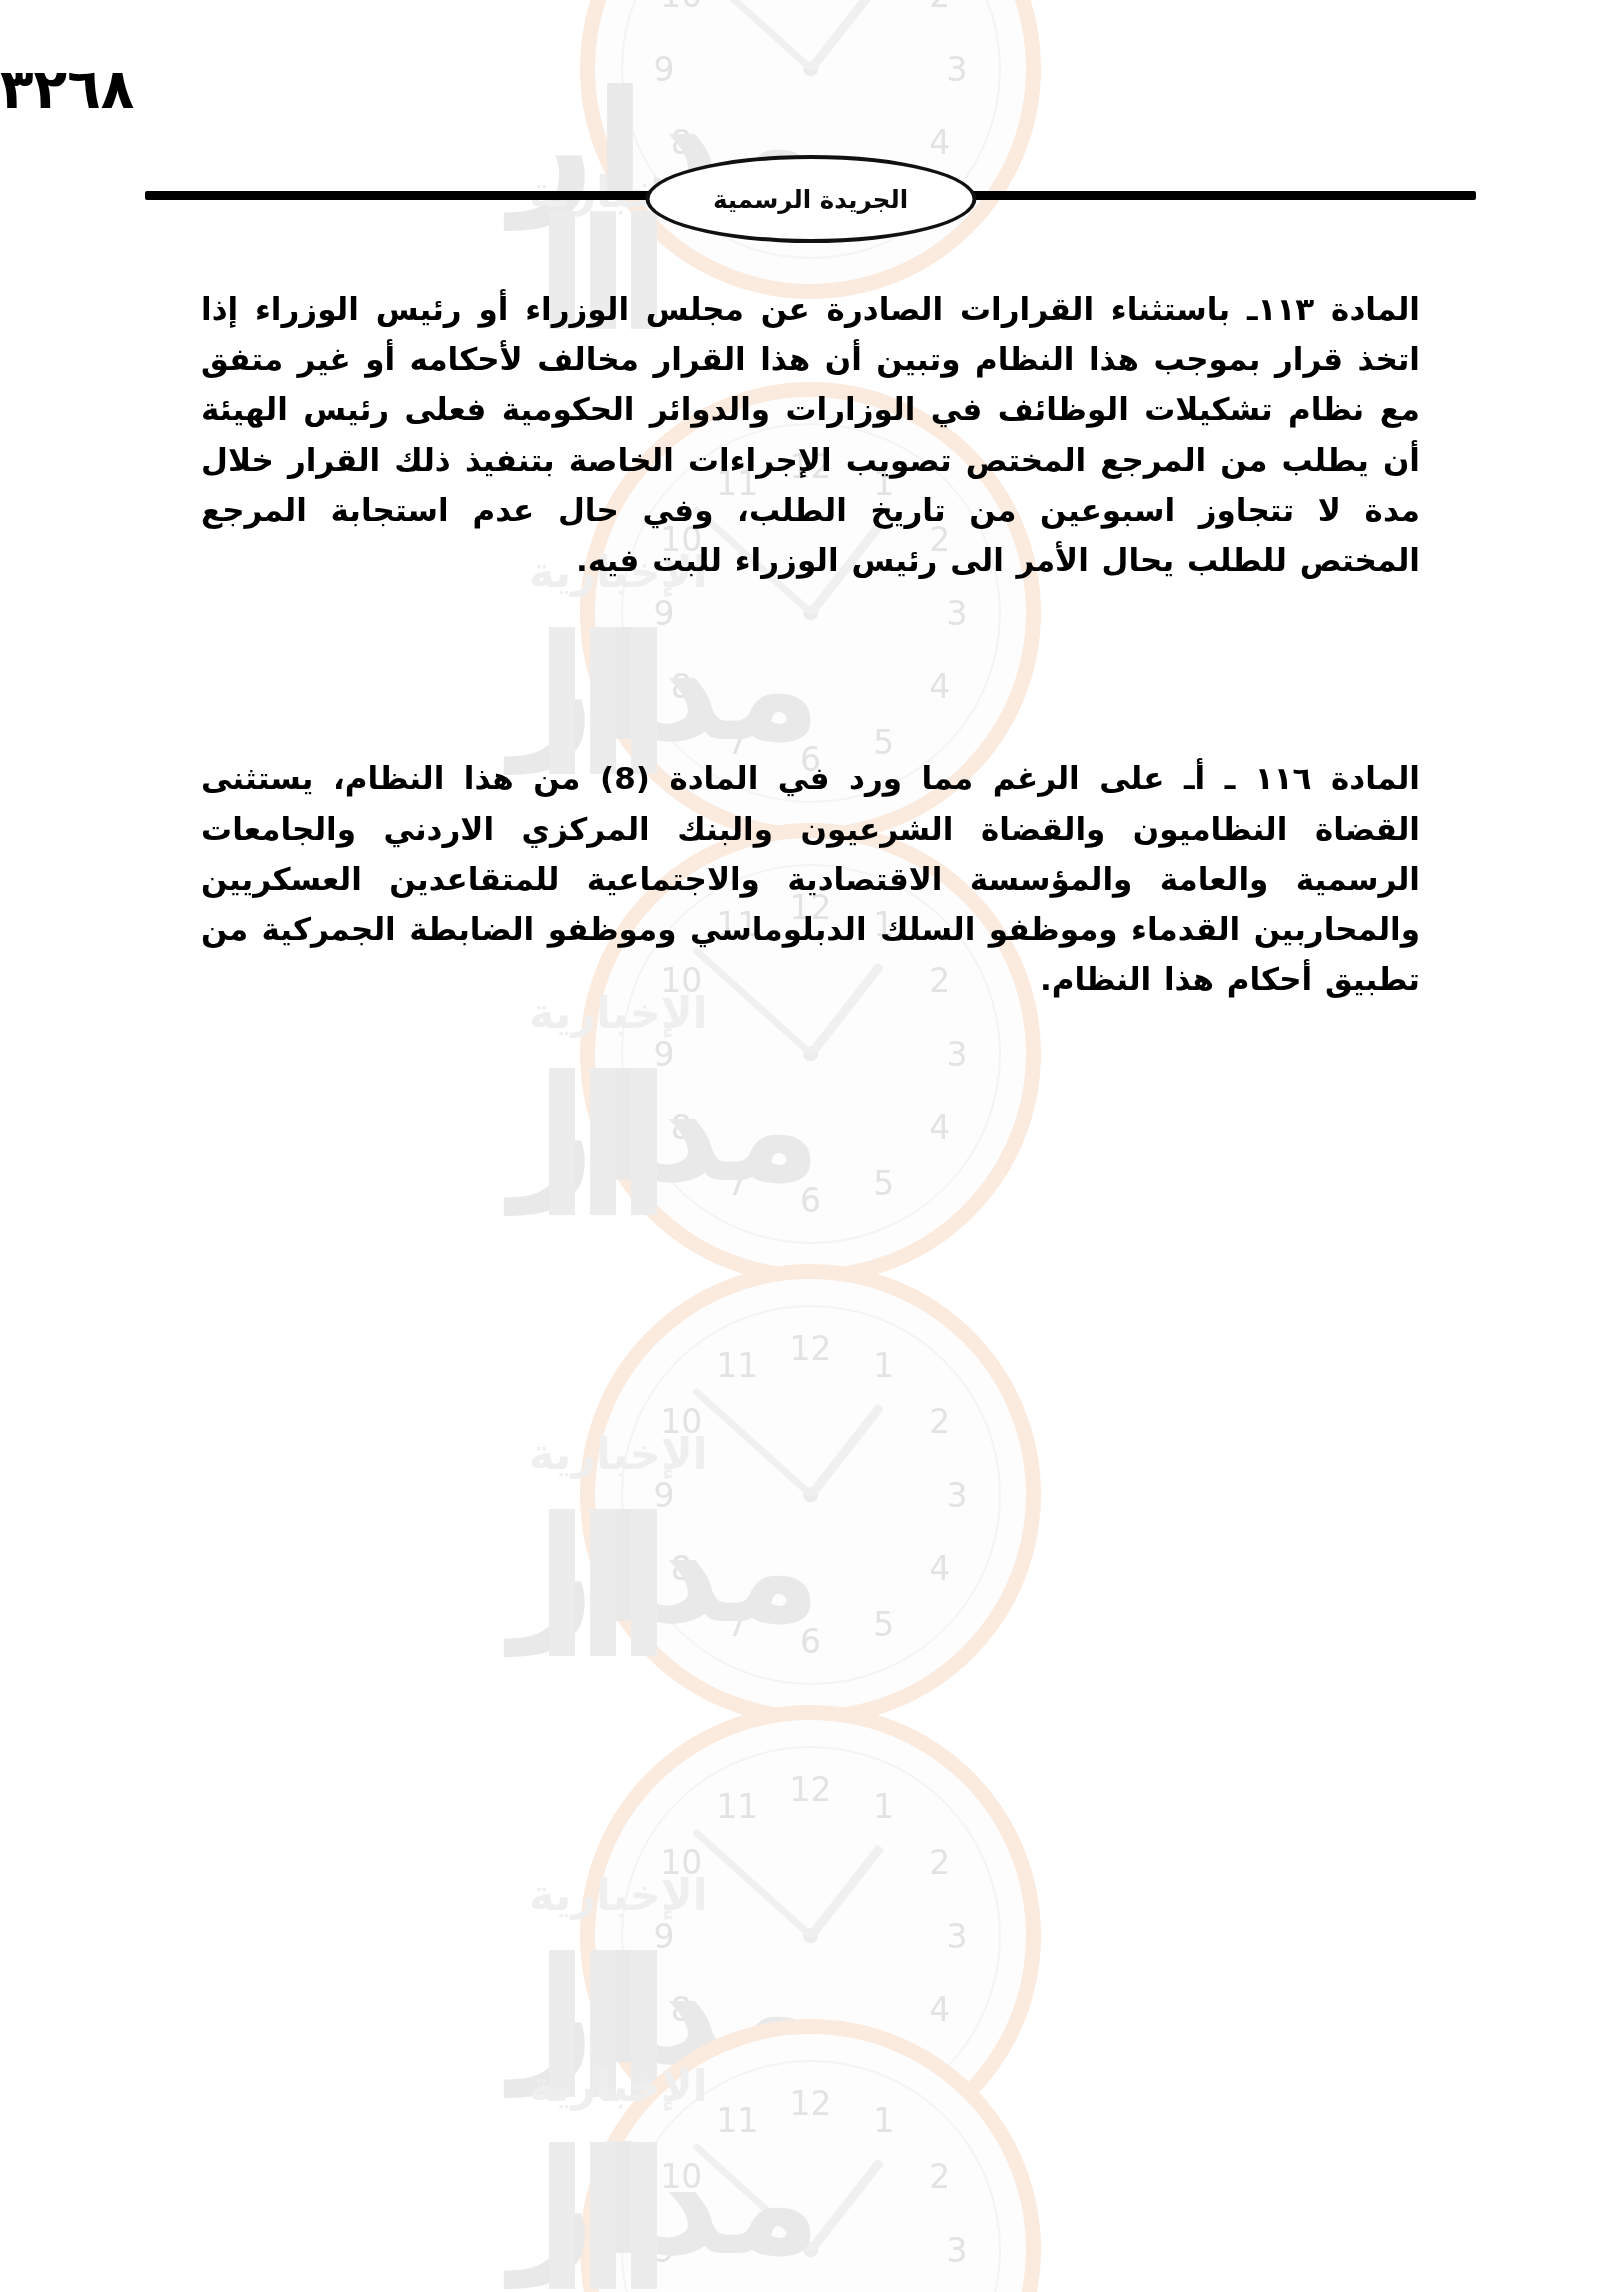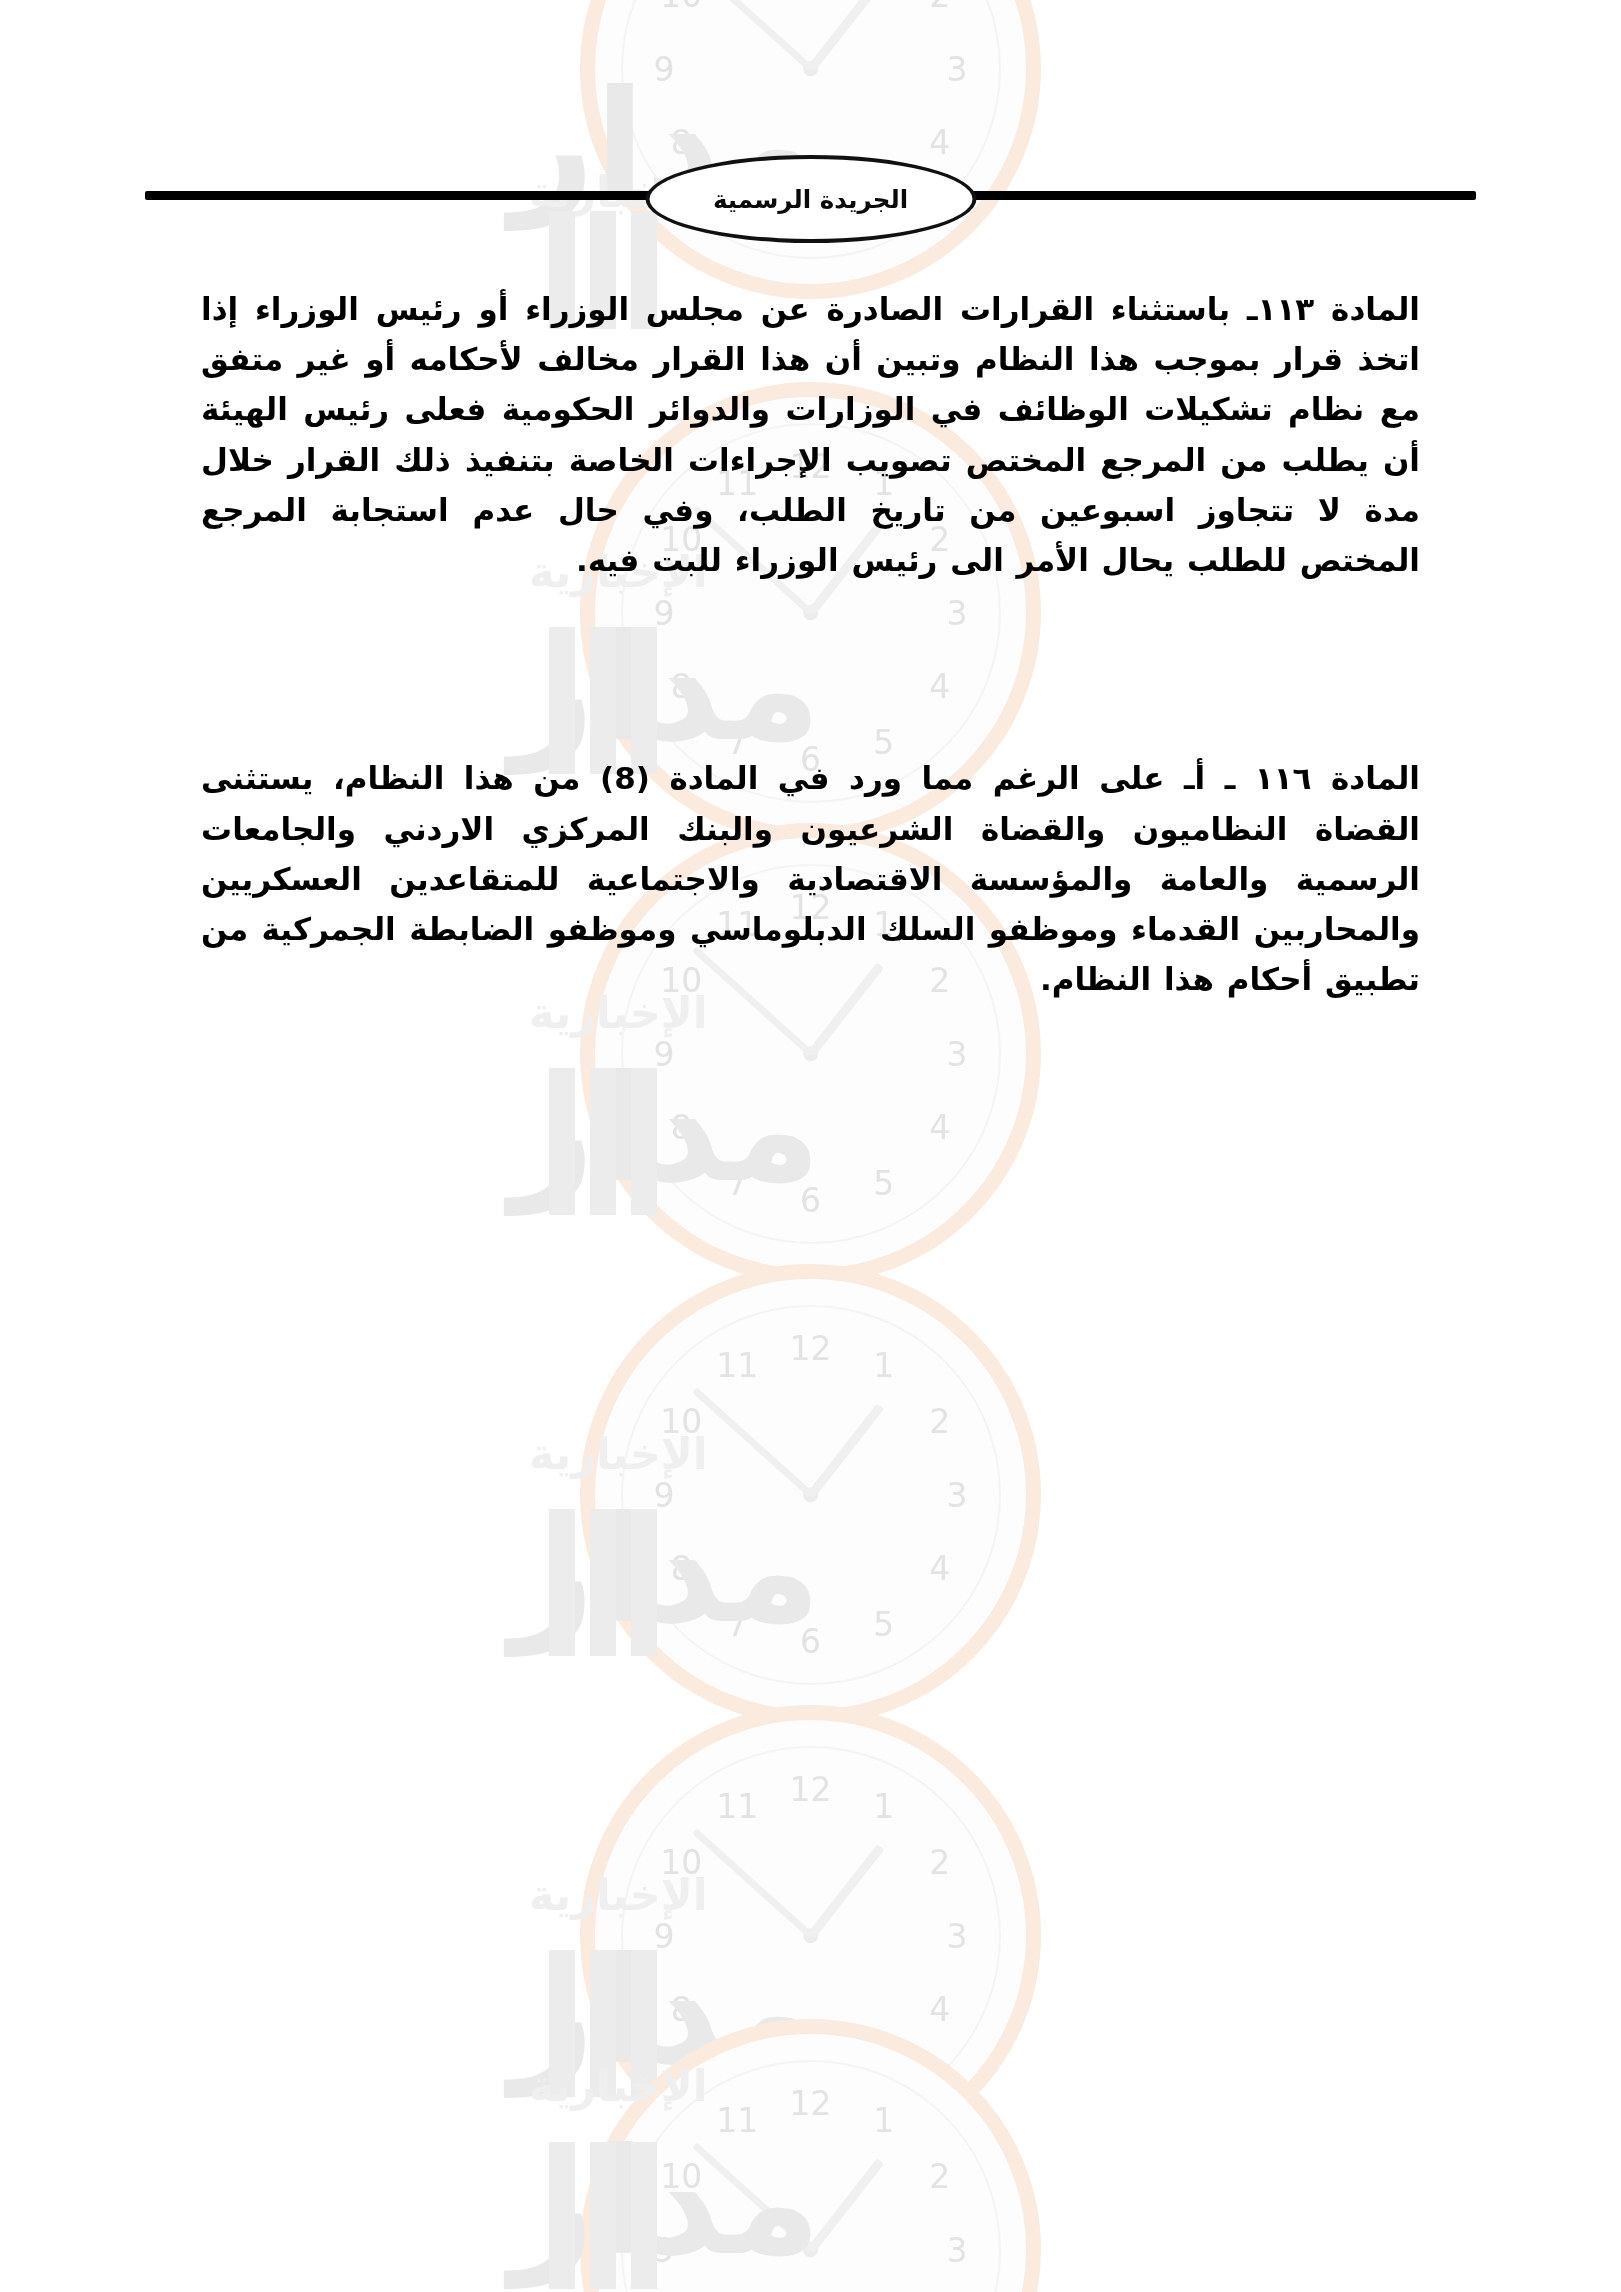--- a/index.html
+++ b/index.html
@@ -339,20 +339,21 @@
       <div class="wm-text-ar wm-sub" style="left:529px; top:2061px;">الإخبارية</div>
       <div class="wm-bars" style="left:549px; top:2142px;">
         <i style="height:147px"></i>
           <i style="height:147px"></i>
           <i style="height:147px"></i>
       </div>
     </div>
 
   </div>
 
+  <div class="page-number">٣٢٦٨</div>
 
   <div class="rule-wrap">
     <div class="rule"></div>
   </div>
 
   <div class="badge">
     <span class="badge-text">الجريدة الرسمية</span>
   </div>
 
   <div class="content">

